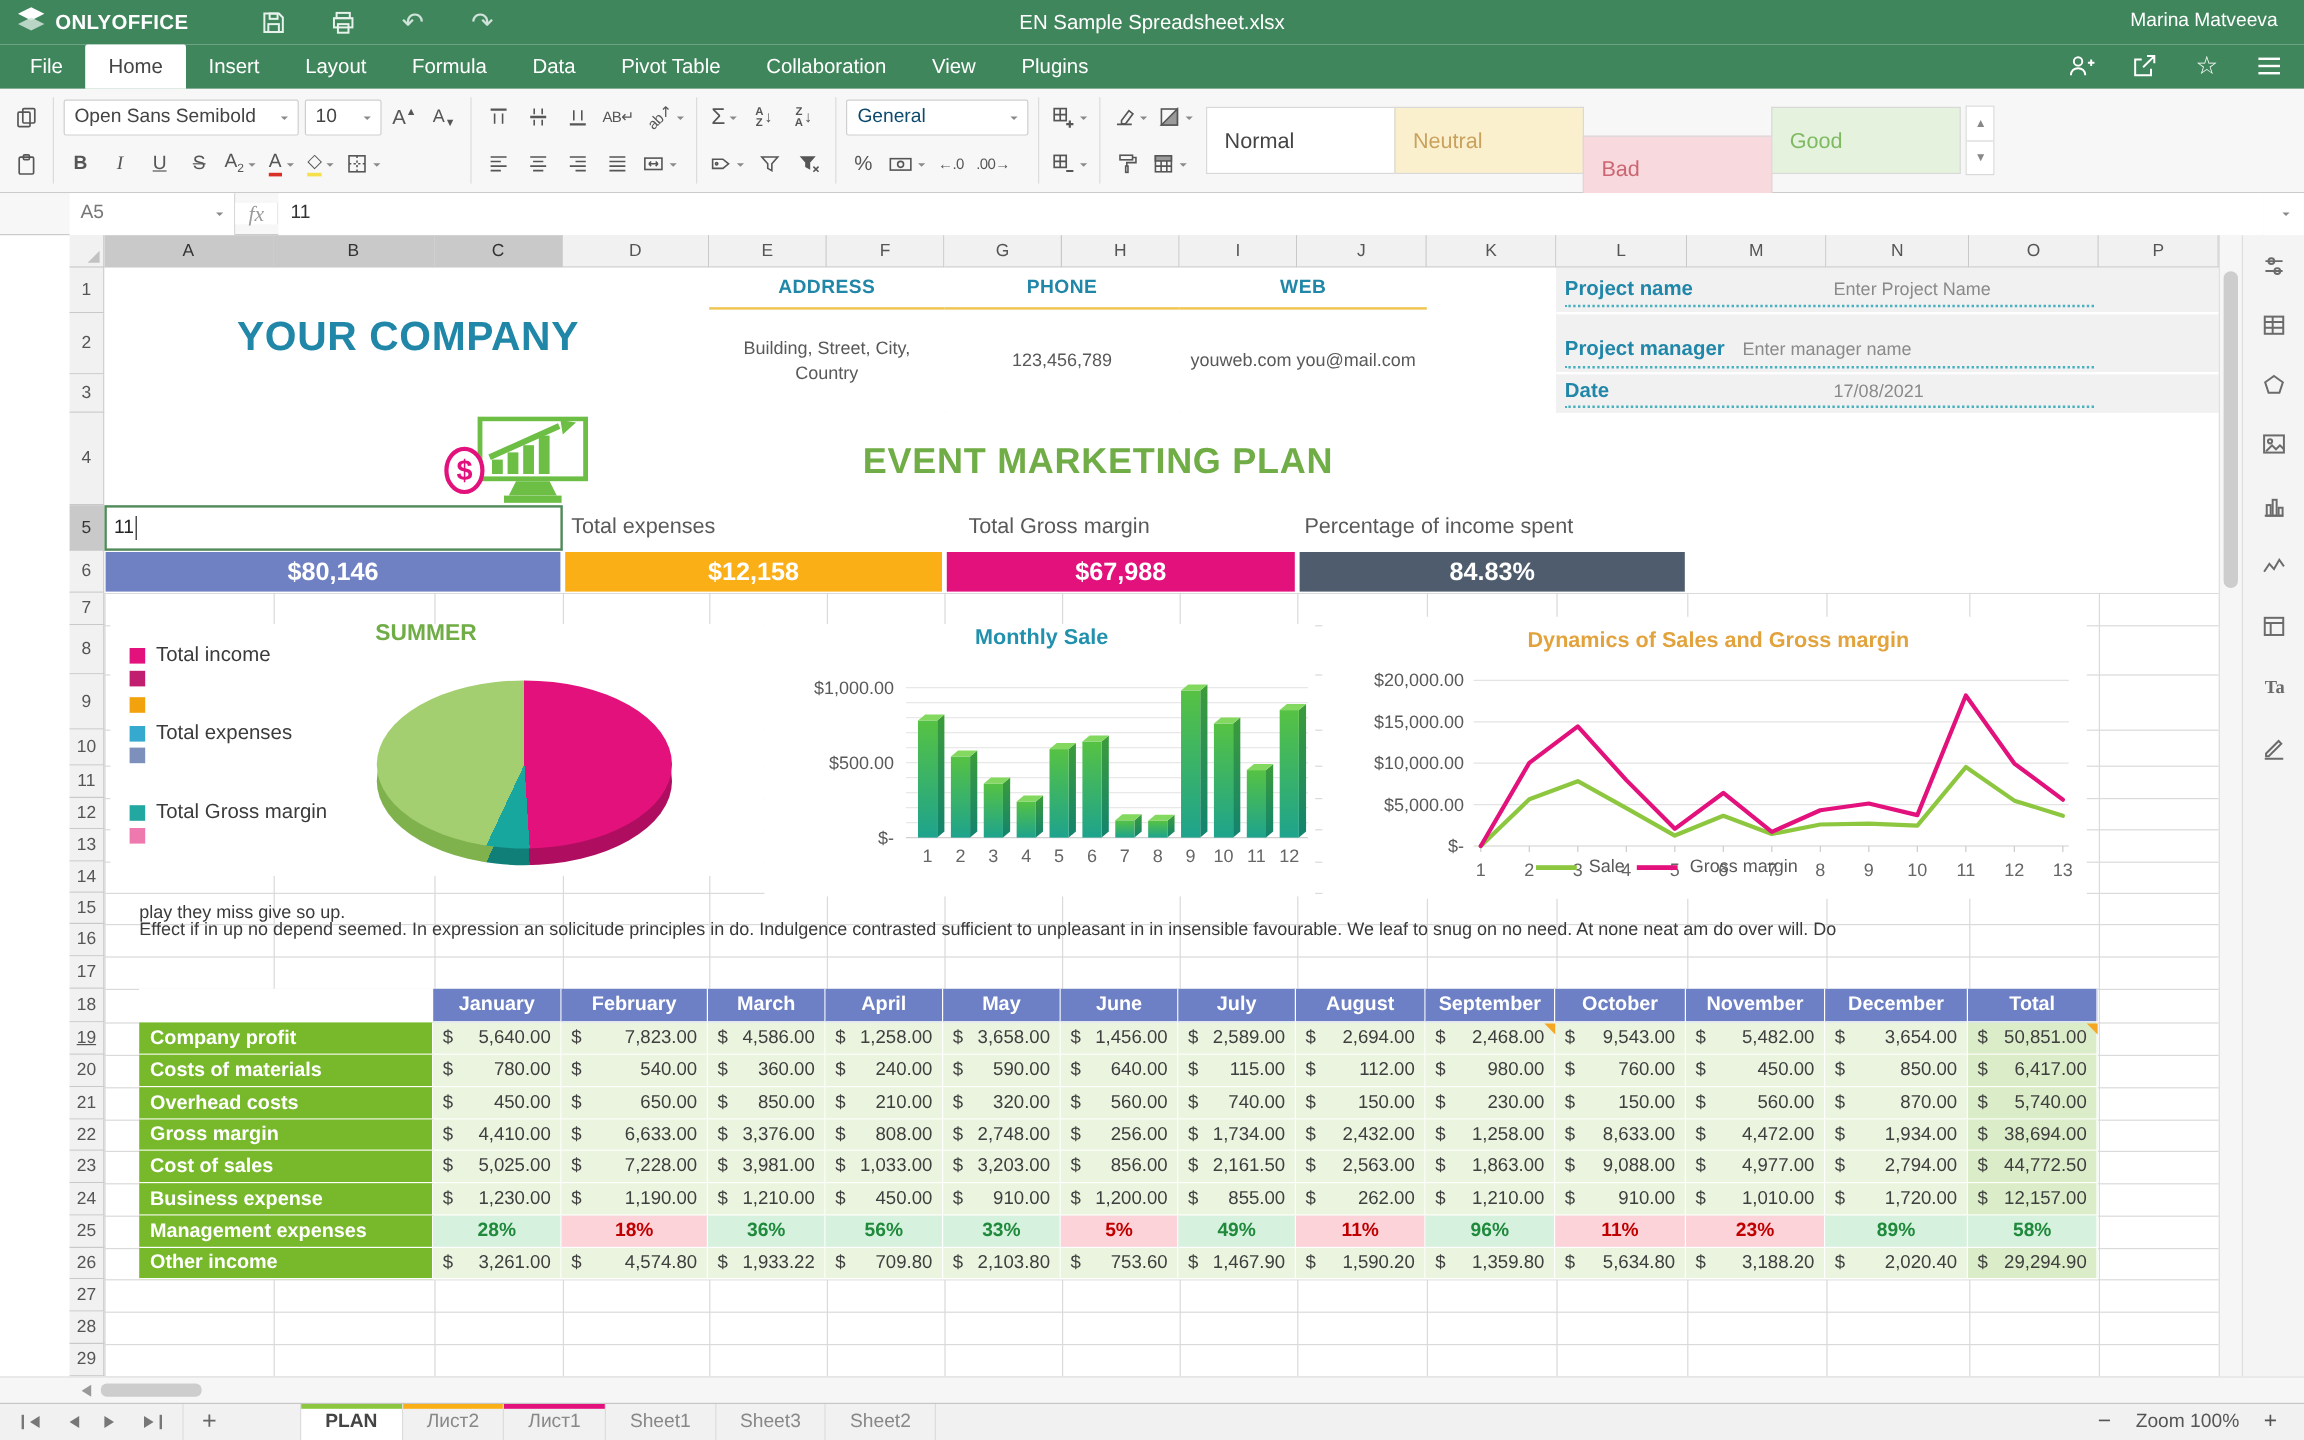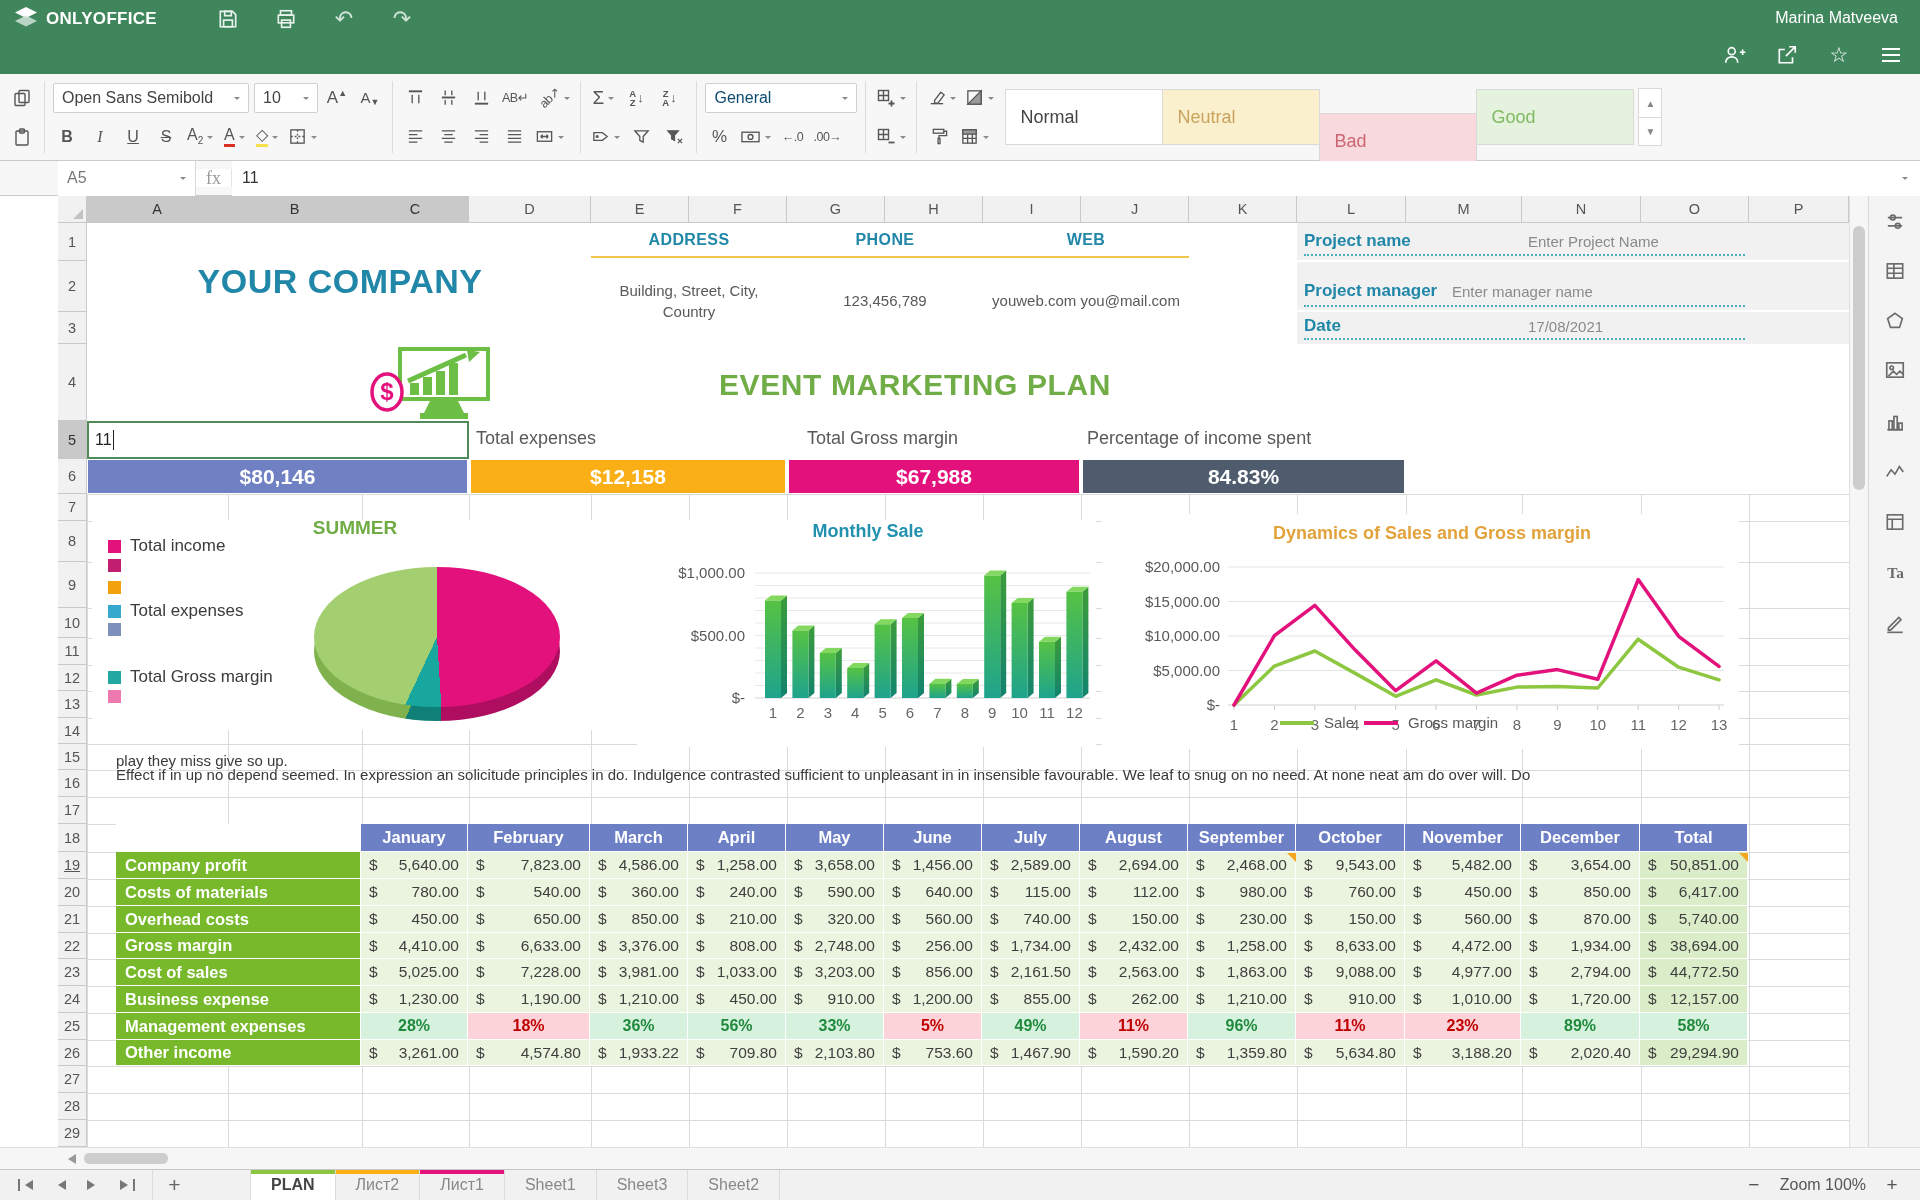--- a/index.html
+++ b/index.html
@@ -50,21 +50,21 @@
   .chip{width:158px;height:56px;border:1px solid #D9D9D9;background:#fff;display:flex;align-items:center;padding-left:14px;font-size:18px;color:#444;cursor:pointer;margin-left:-1px;}
   .chip.neutral{background:#FBF0CE;color:#C9A25E;}
   .chip.bad{background:#F8D9DD;color:#CC6672;margin-top:48px;}
   .chip.good{background:#E5F2DE;color:#7FBA62;}
   .gal-scroll{display:flex;flex-direction:column;margin-left:4px;border:1px solid #D9D9D9;}
   .gal-btn{width:22px;height:28px;background:#fff;border:0;color:#888;font-size:10px;cursor:pointer;}
 
   
   #formula-row{position:absolute;left:0;top:161px;width:1920px;height:35px;background:#F7F7F7;border-bottom:1px solid #CBCBCB;display:flex;align-items:center;}
   #name-box{width:138px;height:35px;margin-left:58px;background:#fff;border-right:1px solid #D8D8D8;display:flex;align-items:center;justify-content:space-between;padding:0 9px;color:#777;font-size:16px;}
-  #fx-label{width:36px;height:18px;background:#fff;border-right:1px solid #E4E4E4;display:flex;align-items:center;justify-content:center;color:#9a9a9a;font-family:"Liberation Serif",serif;font-size:18px;}
+  #fx-label{width:36px;height:18px;background:#fff;border-right:1px solid #E4E4E4;display:flex;align-items:center;justify-content:center;color:#9a9a9a;font-style:italic;font-family:"Liberation Serif",serif;font-size:18px;}
   #formula-input{flex:1;height:35px;background:#fff;display:flex;align-items:center;padding:0 10px;font-size:16px;color:#333;}
   #fx-collapse{width:34px;height:35px;background:#fff;display:flex;align-items:center;justify-content:center;}
 
   
   .colhead,.rowhead{position:absolute;background:#F1F1F1;border-right:1px solid #C9C9C9;border-bottom:1px solid #C9C9C9;display:flex;align-items:center;justify-content:center;font-size:14.5px;color:#555;}
   .colhead.sel,.rowhead.sel{background:#C9C9C9;color:#333;}
   #corner{position:absolute;left:58px;top:196px;width:29px;height:27px;background:#F1F1F1;border-right:1px solid #C9C9C9;border-bottom:1px solid #C9C9C9;}
   #corner::after{content:"";position:absolute;right:3px;bottom:3px;border-left:10px solid transparent;border-bottom:10px solid #C2C2C2;}
   .vline{position:absolute;width:1px;background:#DADADA;}
   .hline{position:absolute;height:1px;background:#DADADA;}
@@ -160,24 +160,37 @@
       <button class="qbtn">
         <svg width="22" height="22" viewBox="0 0 20 20" fill="none" stroke-width="1.5">
             <rect x="5" y="2.5" width="10" height="4"></rect>
             <rect x="3" y="6.5" width="14" height="7"></rect>
             <rect x="6" y="11" width="8" height="6.5"></rect>
           </svg>
       </button>
       <button class="qbtn" style="font-size:22px;">↶</button>
       <button class="qbtn" style="font-size:22px;">↷</button>
     </div>
+    <div id="doc-title">EN Sample Spreadsheet.xlsx</div>
     <div id="user-name">Marina Matveeva</div>
   </header>
 
   <nav id="menubar">
+    <div id="menu-tabs">
+        <div class="mtab">File</div>
+        <div class="mtab active">Home</div>
+        <div class="mtab">Insert</div>
+        <div class="mtab">Layout</div>
+        <div class="mtab">Formula</div>
+        <div class="mtab">Data</div>
+        <div class="mtab">Pivot Table</div>
+        <div class="mtab">Collaboration</div>
+        <div class="mtab">View</div>
+        <div class="mtab">Plugins</div>
+      </div>
     <div id="menu-icons">
       <span class="micon" actable="true">
         <svg width="24" height="22" viewBox="0 0 22 20" fill="none" stroke="#fff" stroke-width="1.5">
             <circle cx="8" cy="6.5" r="3.2"></circle>
             <path d="M2.5 17c0-3.3 2.5-5.3 5.5-5.3s5.5 2 5.5 5.3"></path>
             <path d="M15.5 7.5h5M18 5v5"></path>
           </svg>
       </span>
       <span class="micon">
         <svg width="22" height="22" viewBox="0 0 20 20" fill="none" stroke="#fff" stroke-width="1.5">

